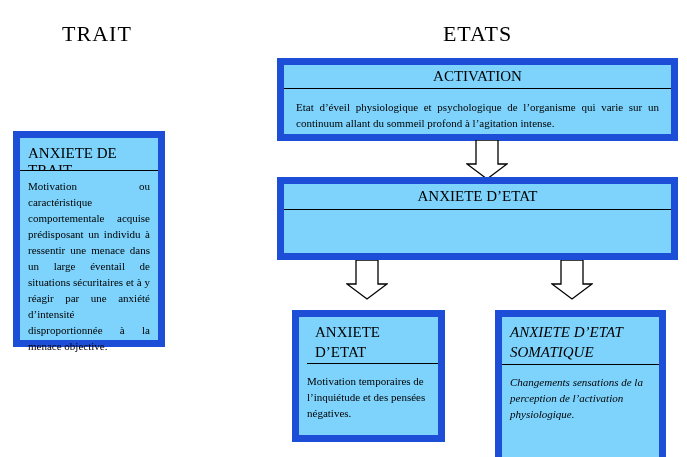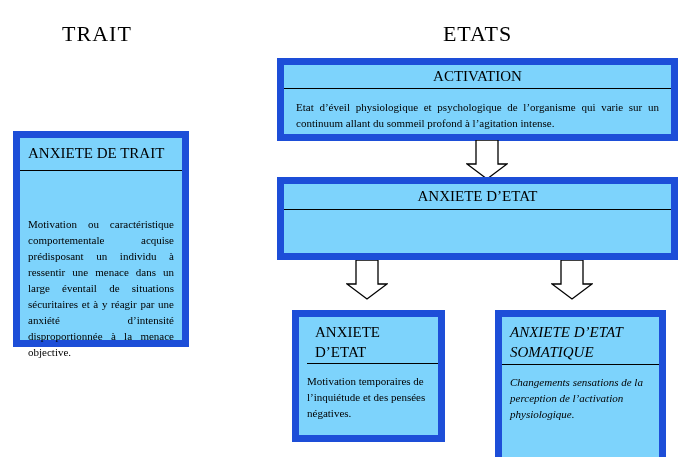--- a/index.html
+++ b/index.html
@@ -40,23 +40,23 @@
   }
   .dbox .dbody {
     box-sizing: border-box;
     font-size: 11px;
     line-height: 16px;
     padding: 8px 9px;
   }
   .dbody.justified { text-align: justify; }
 
   
-  .box-trait { left: 13px; top: 131px; width: 176px; height: 216px; }
+  .box-trait { left: 13px; top: 131px; width: 152px; height: 216px; }
   .box-trait .dtitle { height: 33px; padding: 7px 0 0 8px; text-align: left; }
-  .box-trait .dbody { padding: 7px 8px; margin-top: 38px; }
+  .box-trait .dbody { padding: 7px 8px; }
 
   
   .box-activation { left: 277px; top: 58px; width: 401px; height: 83px; }
   .box-activation .dtitle { height: 24px; line-height: 23px; text-align: center; }
   .box-activation .dbody { padding: 10px 12px; }
 
   
   .box-state { left: 277px; top: 177px; width: 401px; height: 83px; }
   .box-state .dtitle { height: 26px; line-height: 25px; text-align: center; }
   .box-state .dbody { padding: 10px 12px; }

